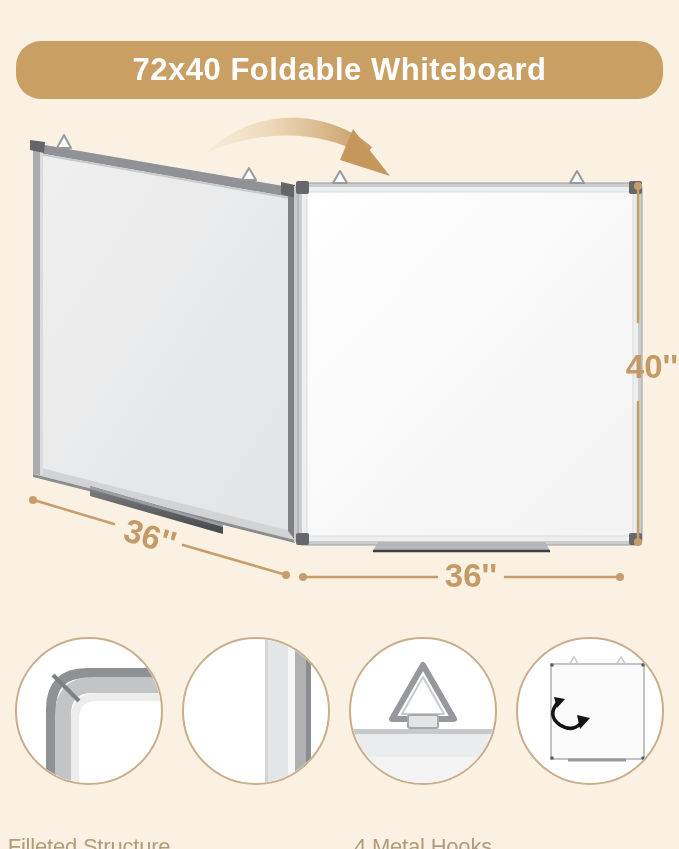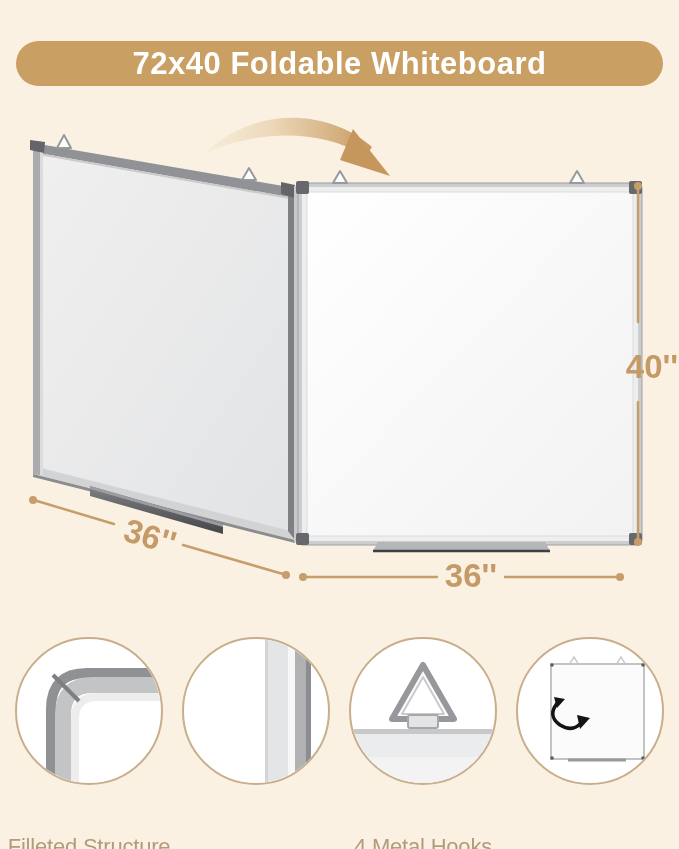--- a/index.html
+++ b/index.html
@@ -1,20 +1,20 @@
 <!DOCTYPE html>
 <html><head>
 <meta charset="utf-8">
 <style>
   html,body{margin:0;padding:0;}
   body{width:679px;height:849px;font-family:"Liberation Sans",sans-serif;}
   .page{position:relative;width:679px;height:849px;background:#FBF1E2;overflow:hidden;}
 
   
-  .banner{position:absolute;left:16px;top:41px;width:647px;height:45px;border-radius:25px;
+  .banner{position:absolute;left:16px;top:41px;width:647px;height:58px;border-radius:25px;
           background:#C99F63;display:flex;align-items:center;justify-content:center;}
   .banner span{color:#FFFFFF;font-weight:bold;font-size:31px;letter-spacing:.5px;}
 
   
   .stage{position:absolute;left:0;top:0;width:553px;height:630px;}
   .stage svg{position:absolute;left:0;top:0;}
   .dim{position:absolute;font-weight:bold;font-size:33px;color:#C49A66;text-align:center;line-height:36px;}
   .dim-h{left:622px;top:349px;width:60px;}
   .dim-wl{left:106px;top:519px;width:88px;transform:rotate(16.5deg);}
   .dim-wr{left:427px;top:558px;width:88px;}

